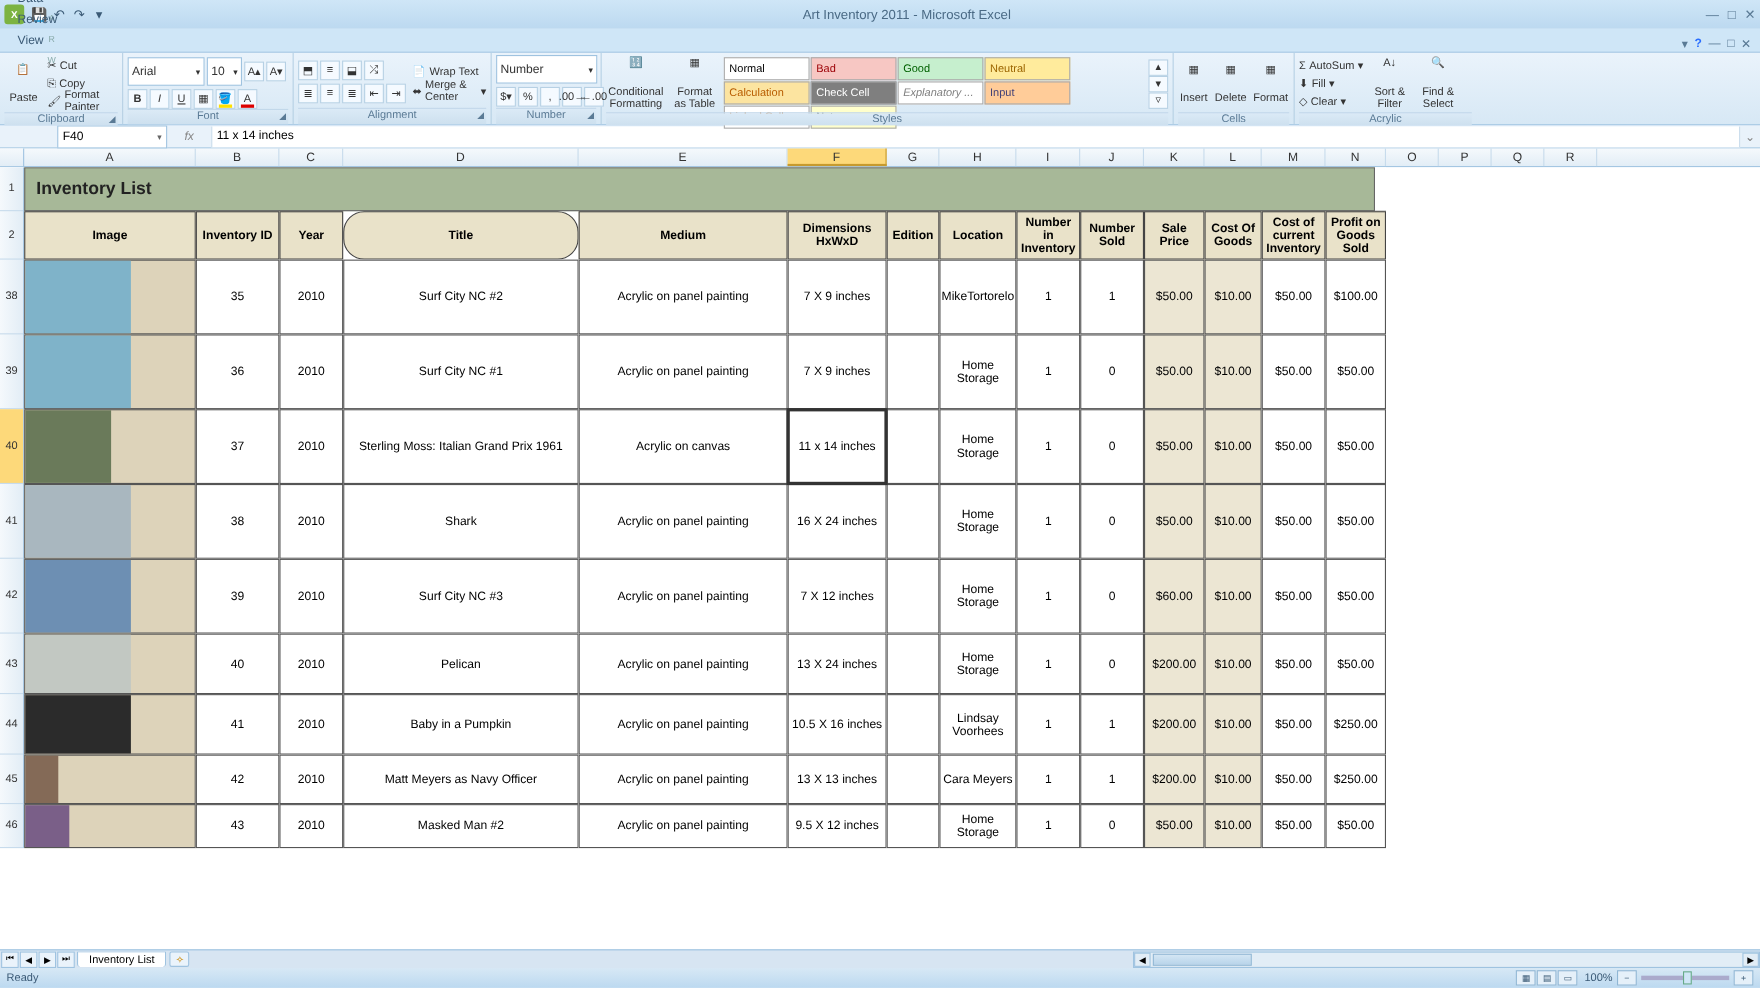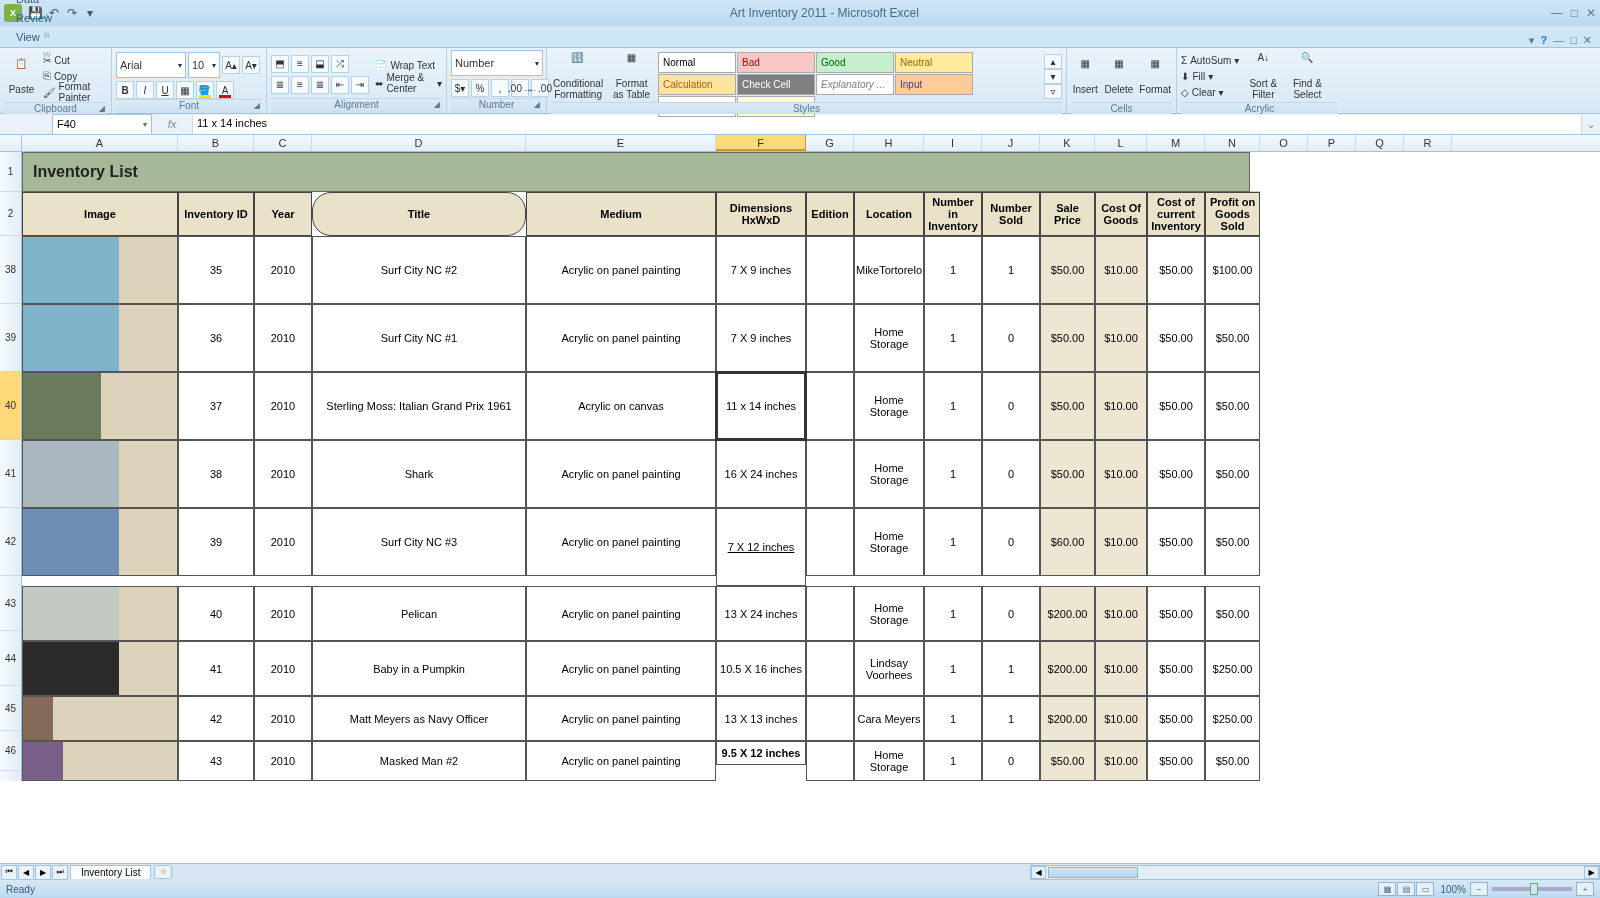--- a/index.html
+++ b/index.html
@@ -437,21 +437,21 @@
           <div class="rest" style="height: 68px;"></div>
         </div>
         <div class="datarow">
           <div class="cell cA img" style="height: 68px;">
             <div class="thumb" style="background: rgb(109, 143, 179); width: 96px;"></div>
           </div>
           <div class="cell cB" style="height: 68px;">39</div>
           <div class="cell cC" style="height: 68px;">2010</div>
           <div class="cell cD" style="height: 68px;">Surf City NC #3</div>
           <div class="cell cE" style="height: 68px;">Acrylic on panel painting</div>
-          <div class="cell cF" style="height: 78px; text-decoration: underline;">7 X 12 inches</div>
+          <div class="cell cF" style="height: 68px;">7 X 12 inches</div>
           <div class="cell cG" style="height: 68px;"></div>
           <div class="cell cH" style="height: 68px;">Home Storage</div>
           <div class="cell cI" style="height: 68px;">1</div>
           <div class="cell cJ" style="height: 68px;">0</div>
           <div class="cell cK money" style="height: 68px;">$60.00</div>
           <div class="cell cL money" style="height: 68px;">$10.00</div>
           <div class="cell cM" style="height: 68px;">$50.00</div>
           <div class="cell cN" style="height: 68px;">$50.00</div>
           <div class="rest" style="height: 68px;"></div>
         </div>
@@ -513,21 +513,21 @@
           <div class="rest" style="height: 45px;"></div>
         </div>
         <div class="datarow">
           <div class="cell cA img" style="height: 40px;">
             <div class="thumb" style="background: rgb(122, 95, 136); width: 40px;"></div>
           </div>
           <div class="cell cB" style="height: 40px;">43</div>
           <div class="cell cC" style="height: 40px;">2010</div>
           <div class="cell cD" style="height: 40px;">Masked Man #2</div>
           <div class="cell cE" style="height: 40px;">Acrylic on panel painting</div>
-          <div class="cell cF" style="height: 24px; font-weight: bold;">9.5 X 12 inches</div>
+          <div class="cell cF" style="height: 40px;">9.5 X 12 inches</div>
           <div class="cell cG" style="height: 40px;"></div>
           <div class="cell cH" style="height: 40px;">Home Storage</div>
           <div class="cell cI" style="height: 40px;">1</div>
           <div class="cell cJ" style="height: 40px;">0</div>
           <div class="cell cK money" style="height: 40px;">$50.00</div>
           <div class="cell cL money" style="height: 40px;">$10.00</div>
           <div class="cell cM" style="height: 40px;">$50.00</div>
           <div class="cell cN" style="height: 40px;">$50.00</div>
           <div class="rest" style="height: 40px;"></div>
         </div>

